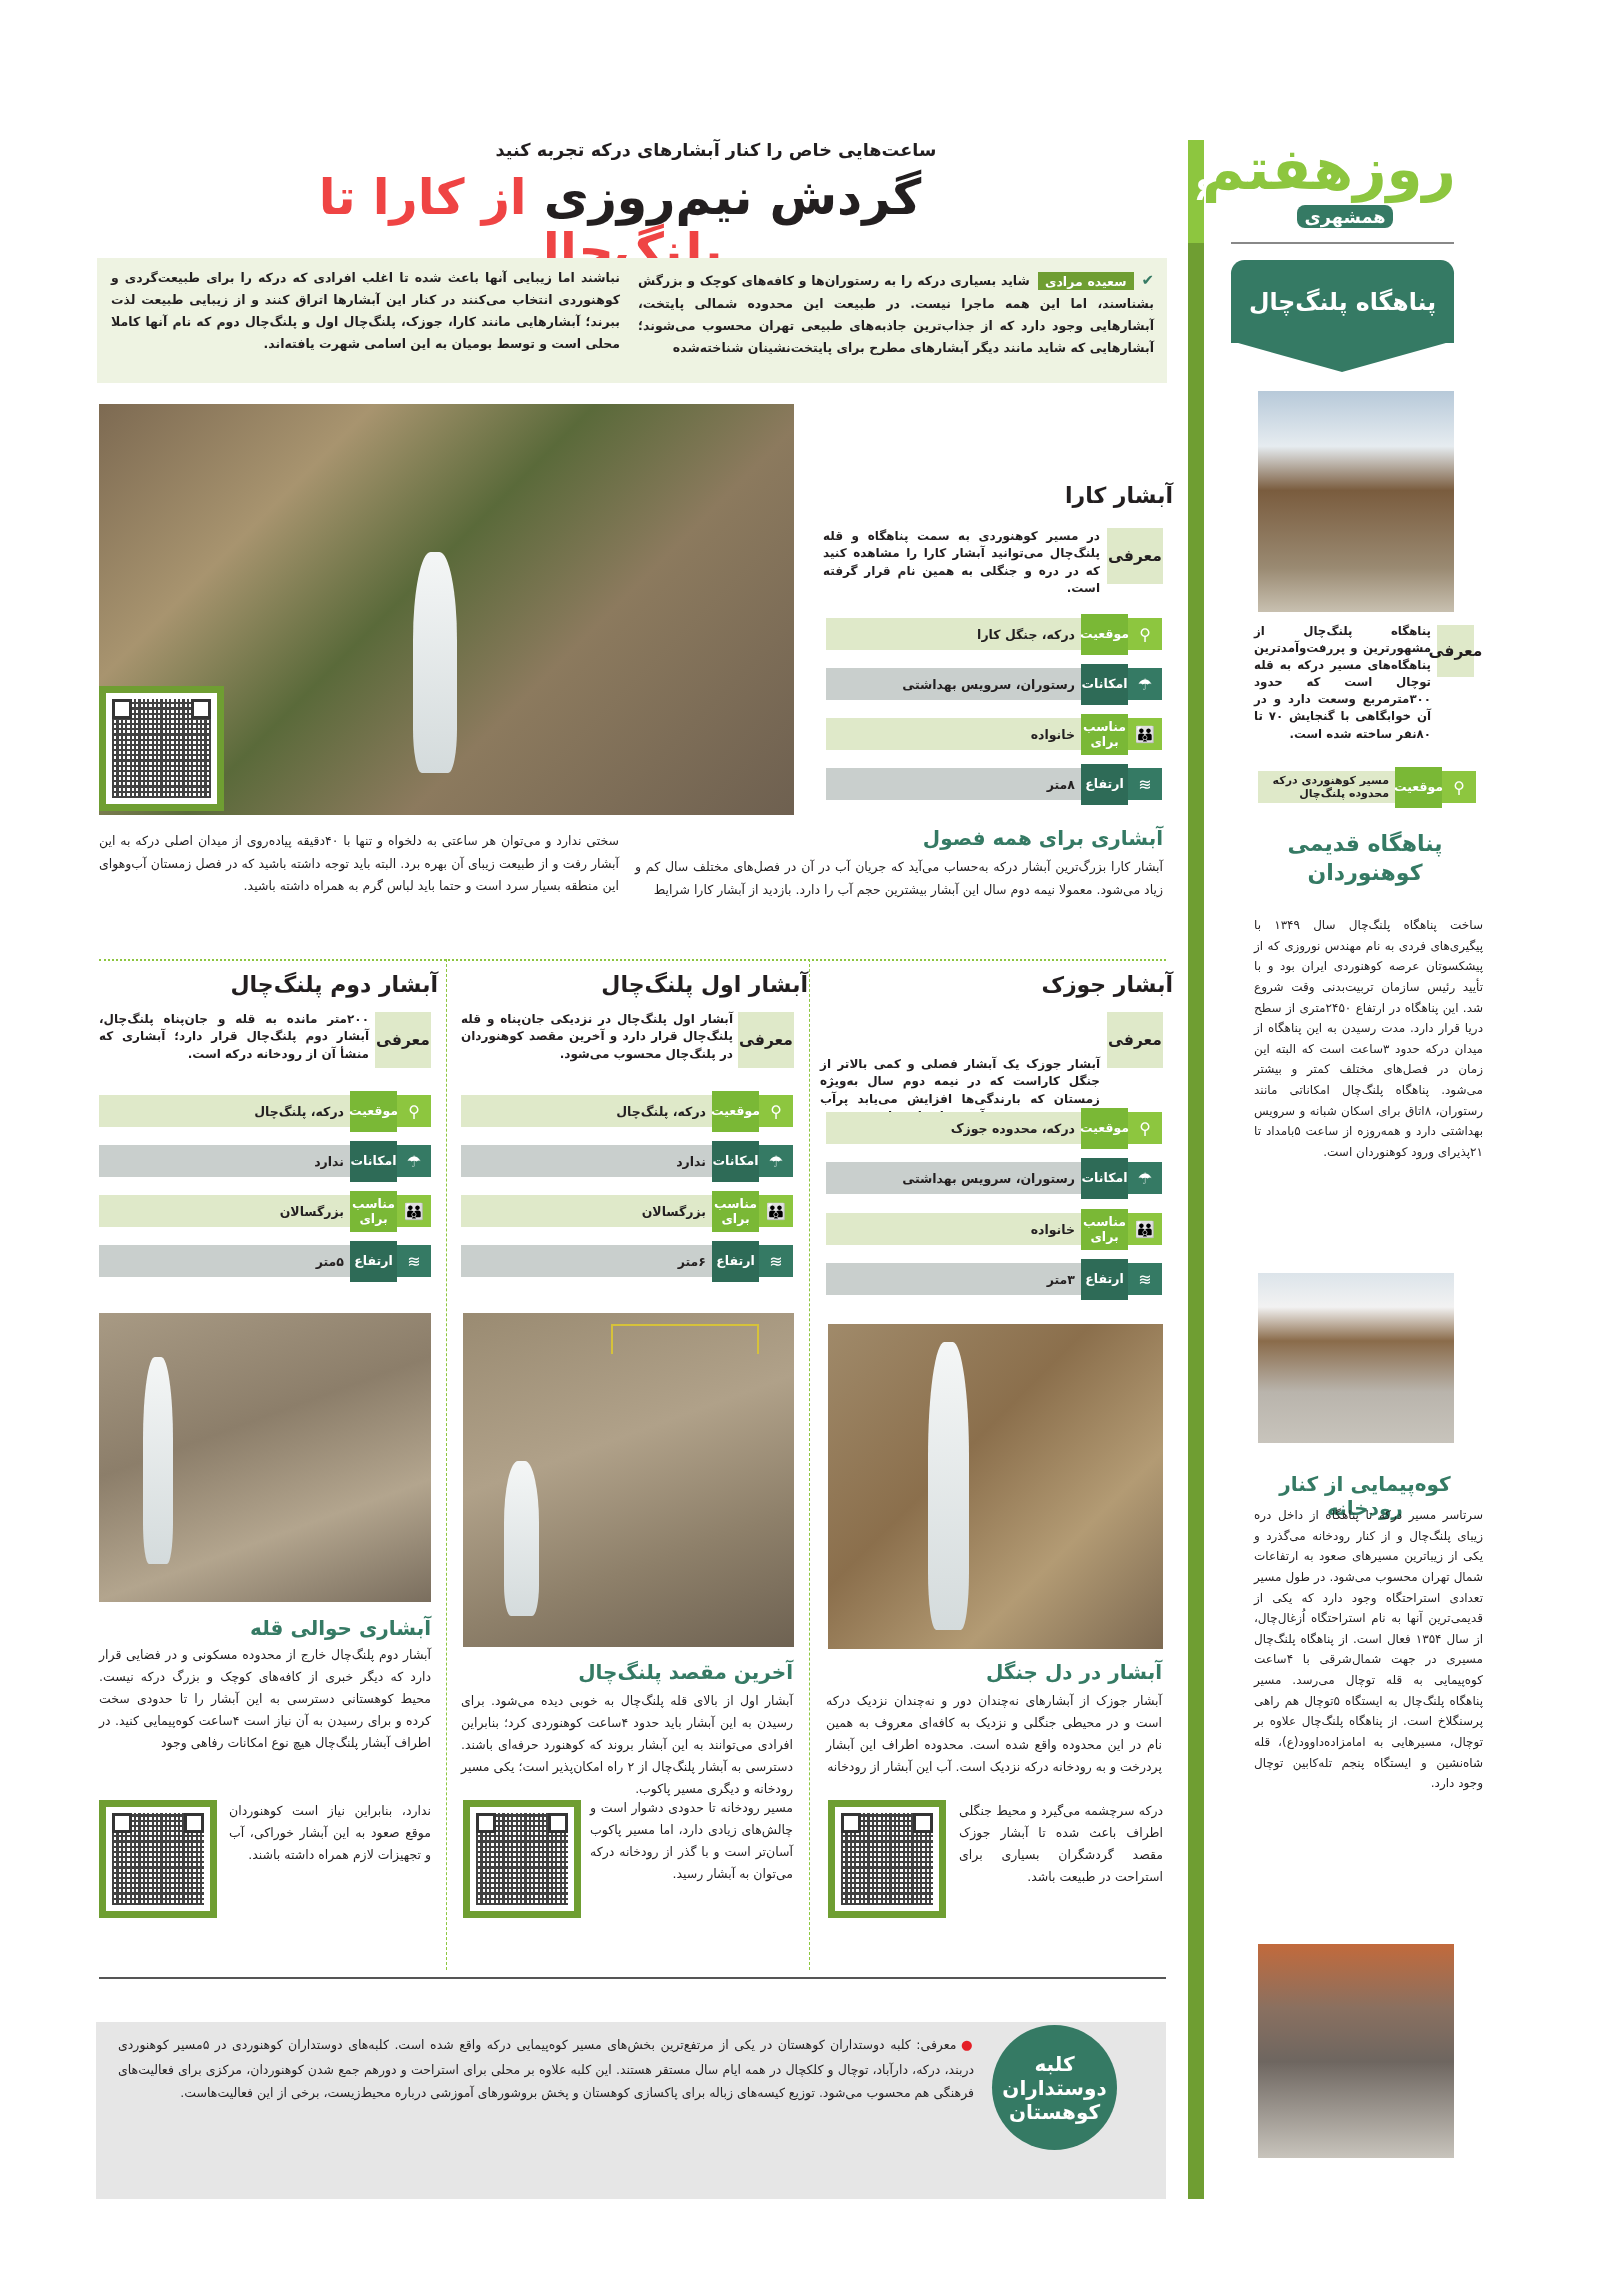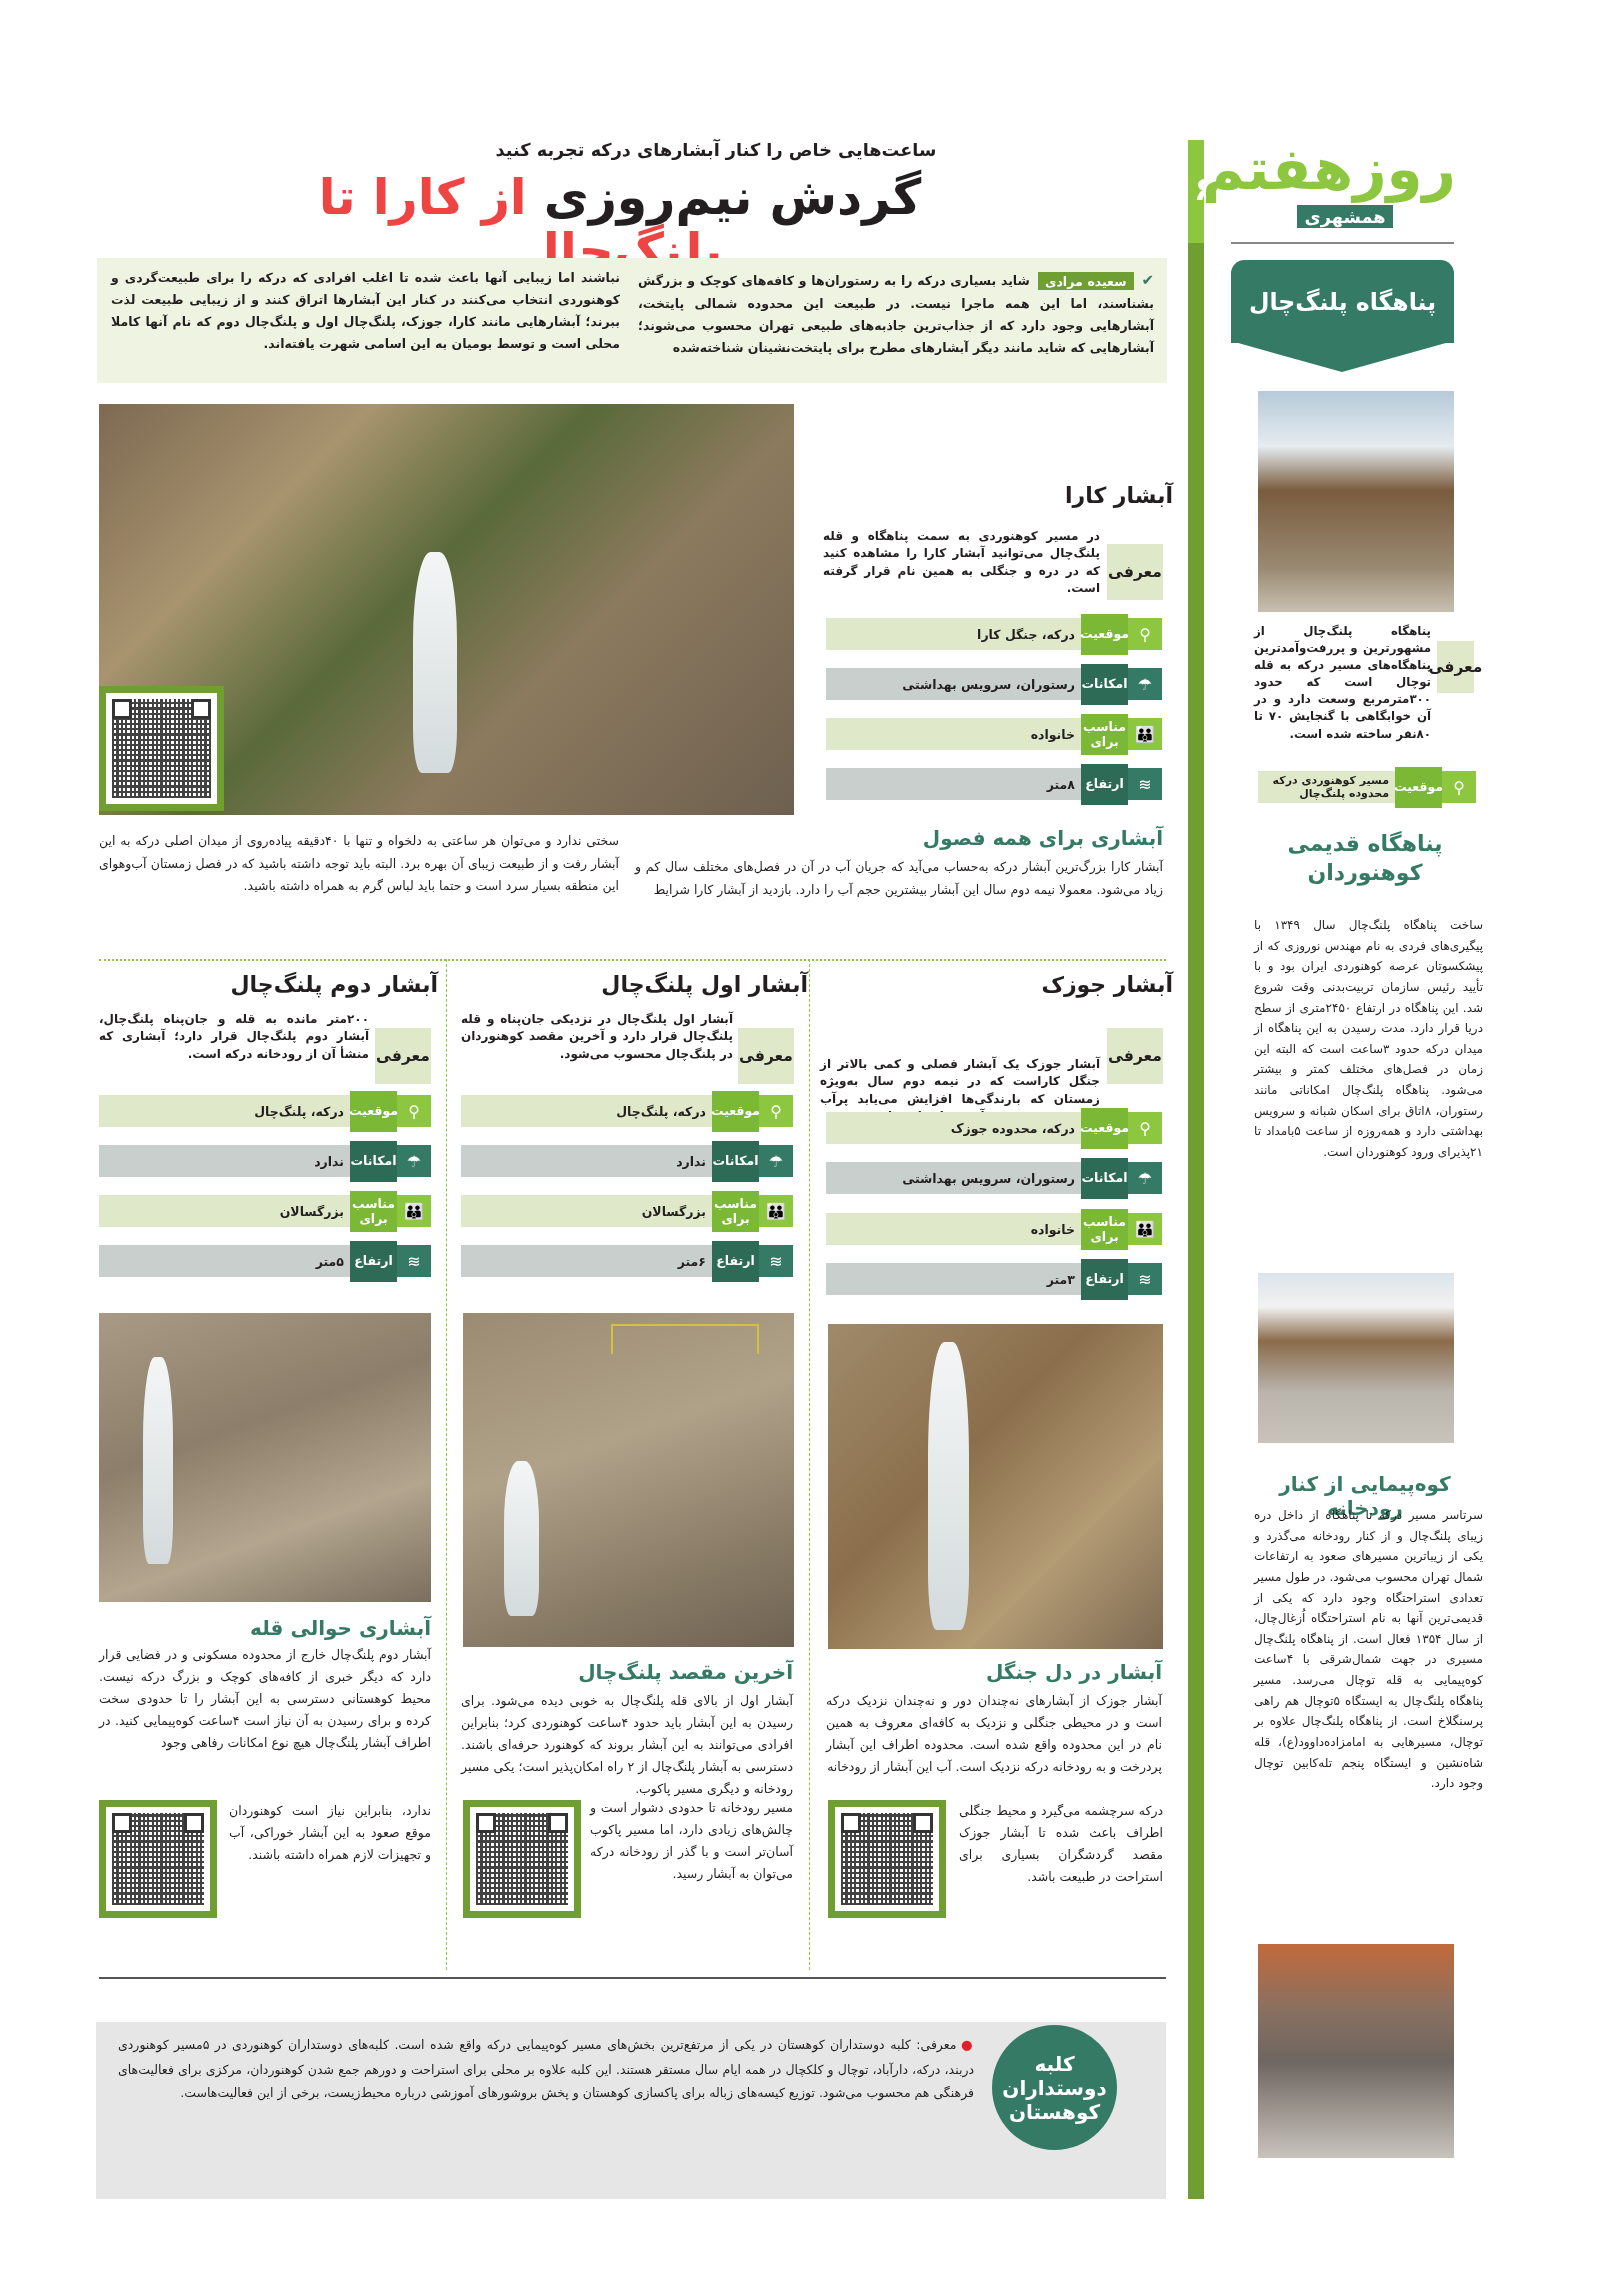--- a/index.html
+++ b/index.html
@@ -8,30 +8,30 @@
   .abs { position: absolute; }
 
   
   .page-strip { left: 1188px; top: 140px; width: 16px; height: 2059px; background: #6f9e32; }
   .page-strip-top { left: 1188px; top: 140px; width: 16px; height: 103px; background: #8dc63f; }
   .page-num { left: 1189px; top: 170px; width: 29.5px; font-size: 32px; font-weight: bold; color: #fff; text-align: center; }
 
   
   .logo { left: 1231px; top: 140px; width: 225px; height: 96px; }
   .logo-main { position: absolute; right: 0; top: 0; font-size: 58px; font-weight: bold; color: #8dc63f; letter-spacing: -3px; line-height: 1; }
-  .logo-sub { position: absolute; right: 63px; top: 65px; background: #357a64; color: #fff; font-size: 17.7px; font-weight: bold; padding: 1.5px 7.4px; }
+  .logo-sub { position: absolute; right: 63px; top: 65px; background: #357a64; color: #fff; font-size: 17.7px; font-weight: bold; padding: 1.5px 7.4px; border-radius: 8px; }
   .logo-rule { left: 1231px; top: 242px; width: 223px; height: 1.5px; background: #888; }
 
   .shelter-badge { left: 1231px; top: 260px; width: 223px; height: 83px; background: #357a64; border-radius: 13.3px 13.3px 0 0; color: #fff; font-size: 23.6px; font-weight: bold; display:flex; align-items:center; justify-content:center; }
   .shelter-badge-tip { left: 1231px; top: 341px; width: 0; height: 0; border-left: 111px solid transparent; border-right: 111px solid transparent; border-top: 31px solid #357a64; }
 
   .photo { background: linear-gradient(160deg, #c8b89a 0%, #8b7b63 40%, #6b5d4a 70%, #a89878 100%); overflow: hidden; }
   .photo .fall { position: absolute; background: linear-gradient(180deg, #f4f6f6, #d4dbdc); border-radius: 40% 40% 20% 20%; }
 
-  .intro-box { background: #dfe9c9; font-weight: bold; font-size: 15.5px; display:flex; align-items:center; justify-content:center;margin-top:16px; }
+  .intro-box { background: #dfe9c9; font-weight: bold; font-size: 15.5px; display:flex; align-items:center; justify-content:center; }
   .intro-text { font-size: 12px; font-weight: bold; line-height: 1.45; text-align: justify; }
 
   .info-row { position: absolute; height: 41px; }
   .info-row .bar { position: absolute; right: 0; top: 4.4px; height: 32px; width: 100%; }
   .info-row.light .bar { background: #dfe9c9; }
   .info-row.grey .bar { background: #c9cfcd; }
   .info-row .icon { position: absolute; right: 0; top: 4.4px; width: 34px; height: 32px; display:flex; align-items:center; justify-content:center; color:#fff; font-size: 16px; }
   .info-row.light .icon { background: #8dc63f; }
   .info-row.grey .icon { background: #357a64; }
   .info-row .tag { position: absolute; right: 34px; top: 0; width: 47px; height: 41px; color:#fff; font-size: 12.5px; font-weight: bold; display:flex; align-items:center; justify-content:center; text-align:center; line-height:1.15; }

